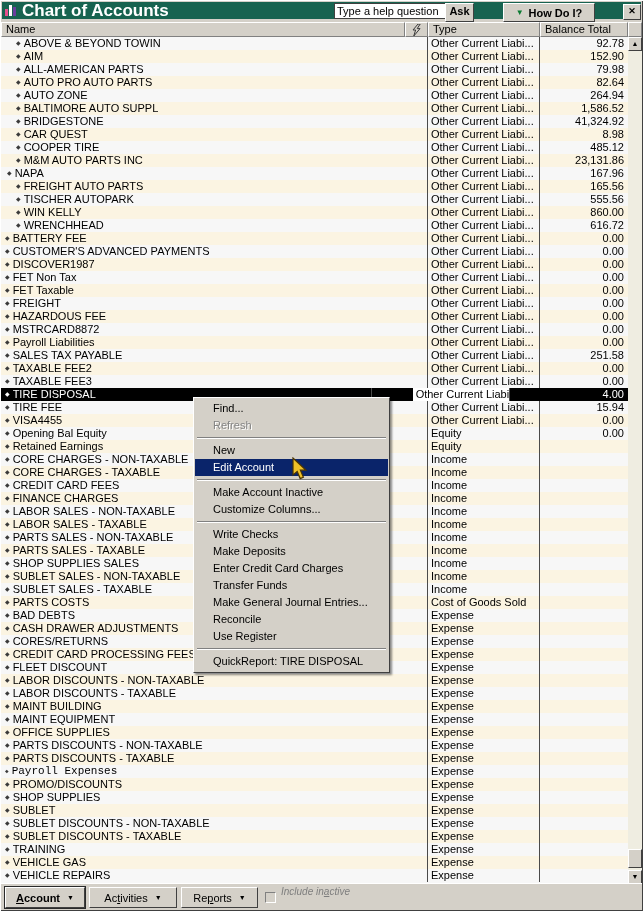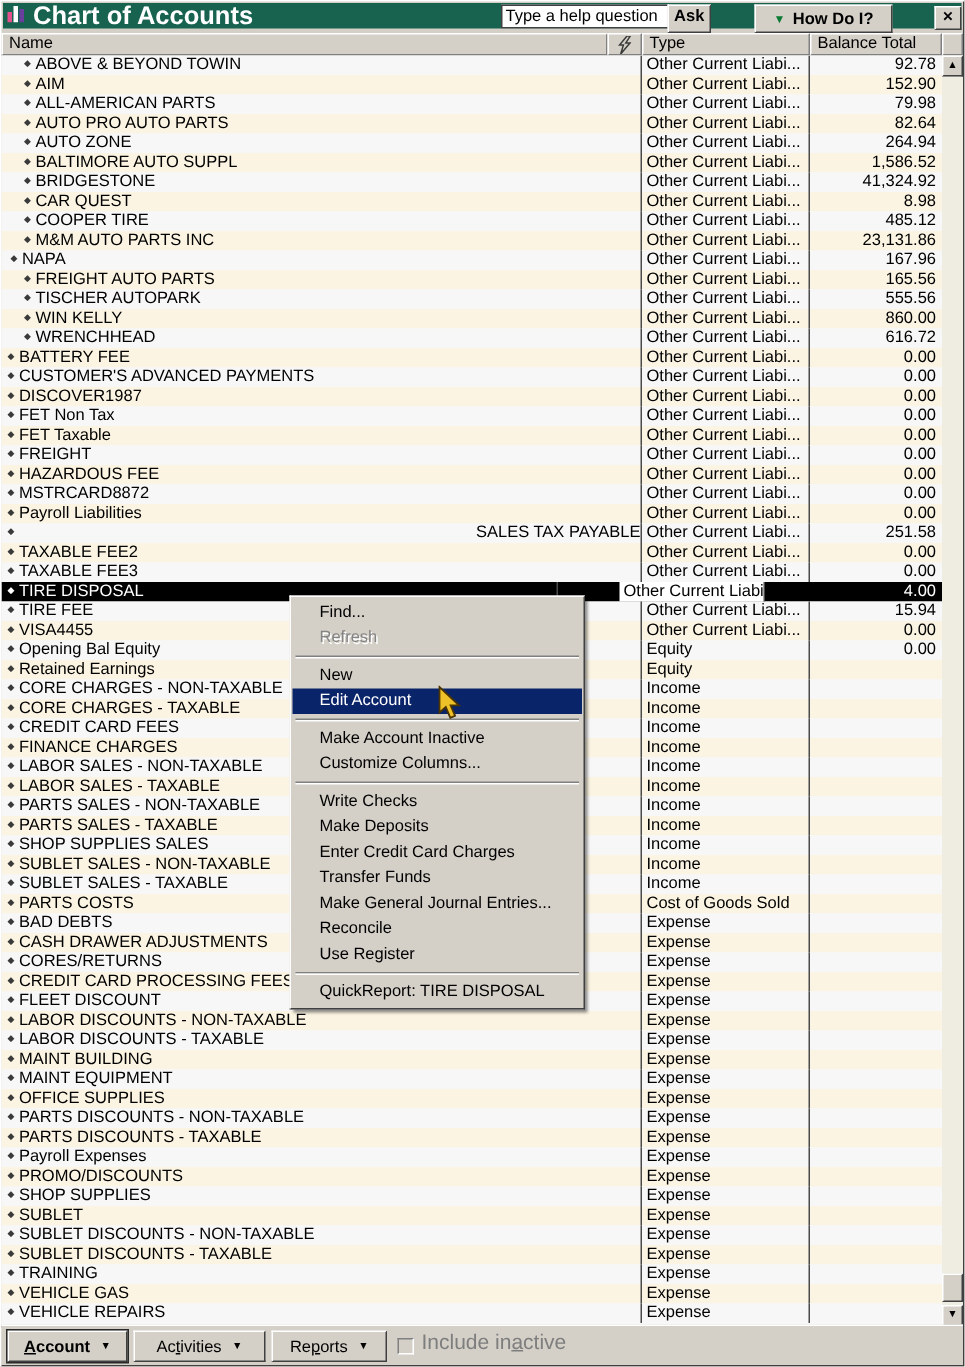--- a/index.html
+++ b/index.html
@@ -81,21 +81,21 @@
         background:#D4D0C8;border:1px solid;border-color:#FFF #404040 #404040 #FFF;
         font-size:11px;display:flex;align-items:center;justify-content:center;gap:7px;}
   #account-button{left:4px;width:80px;font-weight:bold;outline:1px solid #2A2A2A;}
   #activities-button{left:88px;width:88px;}
   #reports-button{left:180px;width:77px;}
   .fbtn .darr{font-size:7px;}
   .key-u{text-decoration:underline;}
   #include-checkbox{position:absolute;left:264px;top:8px;width:11px;height:11px;
         box-sizing:border-box;background:#D4D0C8;
         border:1px solid;border-color:#808080 #FFF #FFF #808080;}
-  #include-label{position:absolute;left:280px;top:2px;font-size:14px;color:#7E7E7E;}
+  #include-label{position:absolute;left:280px;top:2px;font-size:10px;color:#7E7E7E;font-style:italic;}
   
   #cursor{position:absolute;left:292px;top:457px;z-index:30;}
 </style>
 </head>
 <body>
 
 <div id="window">
 
   <div id="titlebar">
     <span id="title-icon">
@@ -315,21 +315,21 @@
       </div>
       <div class="row cream">
         <div class="cell c-name" style="padding-left: 4px;">
           <span class="diamond">◆</span>
           <span>Payroll Liabilities</span>
         </div>
         <div class="cell c-type">Other Current Liabi...</div>
         <div class="cell c-bal">0.00</div>
       </div>
       <div class="row light">
-        <div class="cell c-name" style="padding-left: 4px; justify-content: space-between;">
+        <div class="cell c-name" style="padding-left: 4px;">
           <span class="diamond">◆</span>
           <span>SALES TAX PAYABLE</span>
         </div>
         <div class="cell c-type">Other Current Liabi...</div>
         <div class="cell c-bal">251.58</div>
       </div>
       <div class="row cream">
         <div class="cell c-name" style="padding-left: 4px;">
           <span class="diamond">◆</span>
           <span>TAXABLE FEE2</span>
@@ -571,21 +571,21 @@
       </div>
       <div class="row cream">
         <div class="cell c-name" style="padding-left: 4px;">
           <span class="diamond">◆</span>
           <span>PARTS DISCOUNTS - TAXABLE</span>
         </div>
         <div class="cell c-type">Expense</div>
         <div class="cell c-bal"></div>
       </div>
       <div class="row light">
-        <div class="cell c-name" style="padding-left: 4px;">
+        <div class="cell c-name" style="padding-left: 4px; font-family: Liberation Mono, monospace;">
           <span class="diamond">◆</span>
           <span>Payroll Expenses</span>
         </div>
         <div class="cell c-type">Expense</div>
         <div class="cell c-bal"></div>
       </div>
       <div class="row cream">
         <div class="cell c-name" style="padding-left: 4px;">
           <span class="diamond">◆</span>
           <span>PROMO/DISCOUNTS</span>

